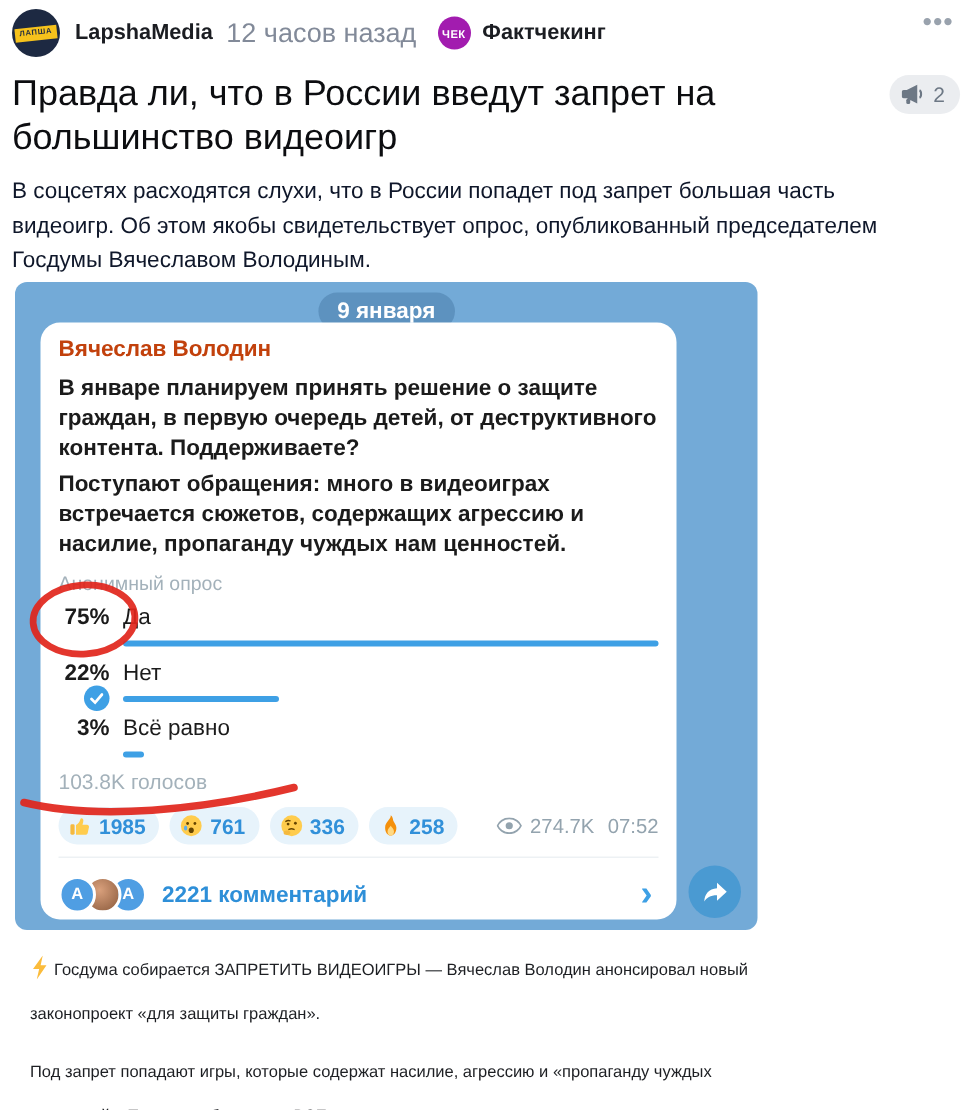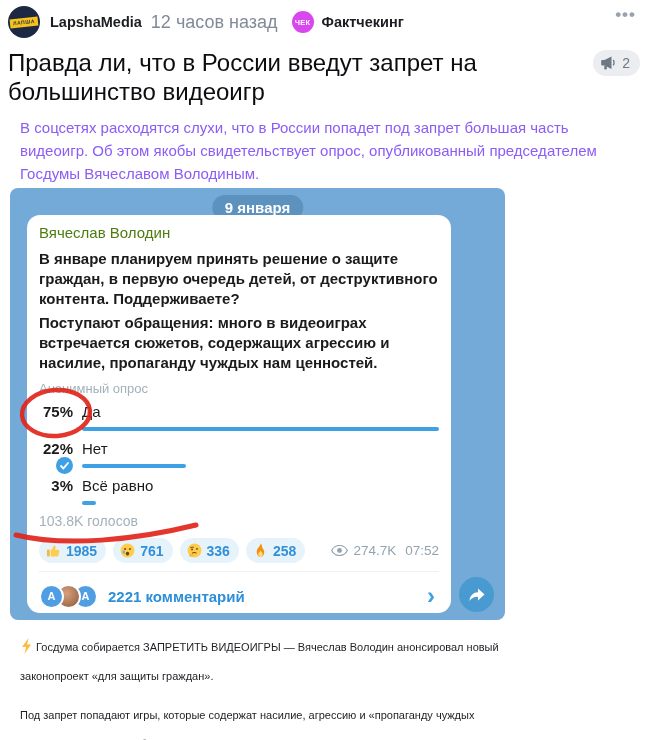--- a/index.html
+++ b/index.html
@@ -9,44 +9,44 @@
 
   
   .hdr { display:flex; align-items:center; padding:6px 12px 0 8px; height:38px; }
   .ava { width:32px; height:32px; border-radius:50%; background:#1d2942; position:relative;
     overflow:hidden; flex:0 0 32px; cursor:pointer; }
   .ava .band { position:absolute; left:2px; right:2px; top:12px; height:9px; background:#f6c21c;
     transform:rotate(-6deg); color:#1d2942; font-size:5px; font-weight:bold; text-align:center;
     line-height:9px; letter-spacing:.5px; }
   .hdr-name { font-size:14.5px; font-weight:bold; color:#1b1d22; margin-left:10px; cursor:pointer; }
   .hdr-time { font-size:18px; color:#828a99; margin-left:9px; }
-  .chk { width:22px; height:22px; border-radius:50%; background:#d946ef; color:#fff;
+  .chk { width:22px; height:22px; border-radius:50%; background:#a21caf; color:#fff;
     font-size:7.5px; font-weight:bold; display:flex; align-items:center; justify-content:center;
     margin-left:14px; letter-spacing:.3px; }
   .hdr-cat { font-size:14.5px; font-weight:bold; color:#1b1d22; margin-left:8px; cursor:pointer; }
   .dots { position:absolute; right:14px; top:8px; color:#99a2ad; font-size:17px; font-weight:bold;
     letter-spacing:1px; cursor:pointer; line-height:14px; }
 
   
   .title-row { position:relative; padding:10px 12px 0 8px; }
   .title { font-size:24px; line-height:29px; color:#0c0d10; font-weight:500; max-width:555px; }
   .share-badge { position:absolute; right:10px; top:12px; background:#ebedf0; border-radius:14px;
     height:26px; padding:0 10px 0 8px; display:flex; align-items:center; gap:5px; cursor:pointer; }
   .share-badge .cnt { font-size:14px; color:#6d7885; }
-  .intro { padding:10px 14px 0 20px; font-size:15px; line-height:23px; color:#8b5cf6; max-width:630px; }
+  .intro { padding:10px 14px 0 8px; font-size:15px; line-height:23px; color:#0f172a; max-width:630px; }
 
   
   .shot { position:absolute; left:10px; top:188px; width:495px; height:432px; background:#73aad7;
     border-radius:8px; overflow:hidden; cursor:pointer; }
   .datepill { position:absolute; top:7px; left:50%; transform:translateX(-50%);
     background:#5d92bf; color:#fff; font-size:15px; font-weight:bold; padding:4px 13px;
     border-radius:13px; white-space:nowrap; }
   .bubble { position:absolute; left:17px; top:27px; width:424px; height:398px; background:#fff;
     border-radius:13px; padding:8px 12px 0 12px; overflow:hidden; }
-  .tg-author { color:#4d7c0f; font-size:15px; font-weight:normal; line-height:20px; }
+  .tg-author { color:#c2410c; font-size:15px; font-weight:bold; line-height:20px; }
   .tg-p { font-size:15px; font-weight:bold; color:#1b1b1b; line-height:20px; }
   .tg-p.p1 { margin-top:4px; }
   .tg-p.p2 { margin-top:6px; }
   .tg-anon { margin-top:8px; font-size:13px; color:#a3b1ba; line-height:15px; }
   .poll { margin-top:6px; }
   .poll-row { margin-bottom:8px; }
   .poll-line { display:flex; align-items:baseline; }
   .poll-pct { width:34px; text-align:right; font-size:15px; font-weight:bold; color:#1b1b1b; line-height:19px; }
   .poll-lbl { margin-left:9px; font-size:15px; color:#1b1b1b; line-height:19px; }
   .poll-bar-zone { position:relative; margin-left:43px; margin-top:6px; width:357px; height:4px; }

